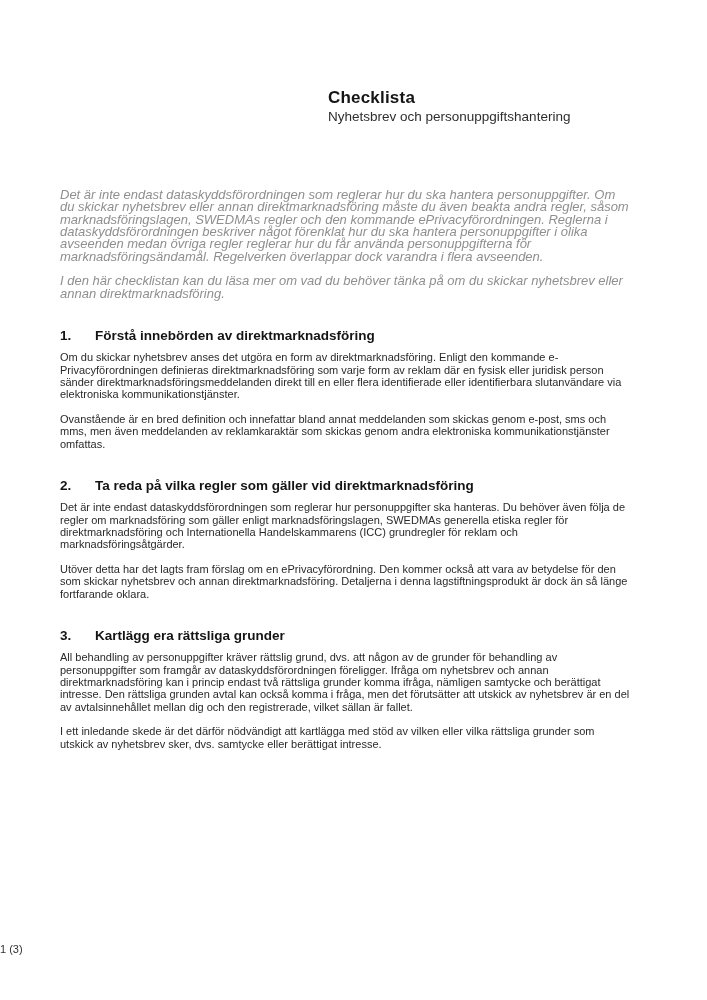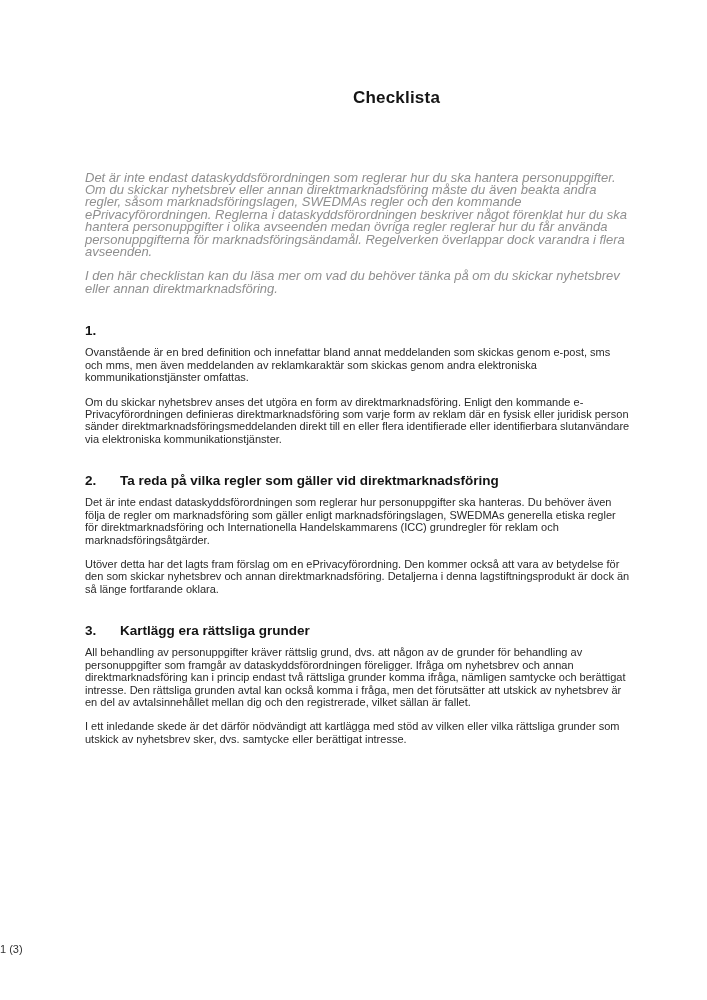--- a/index.html
+++ b/index.html
@@ -8,21 +8,21 @@
     background: #ffffff;
   }
   .page {
     position: relative;
     width: 707px;
     height: 1000px;
     background: #ffffff;
     font-family: "Liberation Sans", sans-serif;
     color: #2a2a2a;
     box-sizing: border-box;
-    padding: 88px 77px 0 85px;
+    padding: 88px 77px 0 60px;
     overflow: hidden;
   }
   .doc-header {
     margin-left: 268px;
   }
   .doc-title {
     margin: 0;
     font-size: 17px;
     font-weight: bold;
     color: #151515;
@@ -76,33 +76,35 @@
     color: #333333;
   }
 </style>
 </head>
 <body>
 
 <div class="page">
 
   <header class="doc-header">
     <h1 class="doc-title">Checklista</h1>
+    <div class="doc-subtitle">Nyhetsbrev och personuppgiftshantering</div>
   </header>
 
   <section class="intro">
     <p>Det är inte endast dataskyddsförordningen som reglerar hur du ska hantera personuppgifter. Om du skickar nyhetsbrev eller annan direktmarknadsföring måste du även beakta andra regler, såsom marknadsföringslagen, SWEDMAs regler och den kommande ePrivacyförordningen. Reglerna i dataskyddsförordningen beskriver något förenklat hur du ska hantera personuppgifter i olika avseenden medan övriga regler reglerar hur du får använda personuppgifterna för marknadsföringsändamål. Regelverken överlappar dock varandra i flera avseenden.</p>
     <p>I den här checklistan kan du läsa mer om vad du behöver tänka på om du skickar nyhetsbrev eller annan direktmarknadsföring.</p>
   </section>
 
   <section class="doc-section">
     <div class="sec-heading">
       <span class="sec-num">1.</span>
+      <span class="sec-title">Förstå innebörden av direktmarknadsföring</span>
     </div>
+    <p class="body">Om du skickar nyhetsbrev anses det utgöra en form av direktmarknadsföring. Enligt den kommande e-Privacyförordningen definieras direktmarknadsföring som varje form av reklam där en fysisk eller juridisk person sänder direktmarknadsföringsmeddelanden direkt till en eller flera identifierade eller identifierbara slutanvändare via elektroniska kommunikationstjänster.</p>
     <p class="body">Ovanstående är en bred definition och innefattar bland annat meddelanden som skickas genom e-post, sms och mms, men även meddelanden av reklamkaraktär som skickas genom andra elektroniska kommunikationstjänster omfattas.</p>
-    <p class="body">Om du skickar nyhetsbrev anses det utgöra en form av direktmarknadsföring. Enligt den kommande e-Privacyförordningen definieras direktmarknadsföring som varje form av reklam där en fysisk eller juridisk person sänder direktmarknadsföringsmeddelanden direkt till en eller flera identifierade eller identifierbara slutanvändare via elektroniska kommunikationstjänster.</p>
   </section>
 
   <section class="doc-section">
     <div class="sec-heading">
       <span class="sec-num">2.</span>
       <span class="sec-title">Ta reda på vilka regler som gäller vid direktmarknadsföring</span>
     </div>
     <p class="body">Det är inte endast dataskyddsförordningen som reglerar hur personuppgifter ska hanteras. Du behöver även följa de regler om marknadsföring som gäller enligt marknadsföringslagen, SWEDMAs generella etiska regler för direktmarknadsföring och Internationella Handelskammarens (ICC) grundregler för reklam och marknadsföringsåtgärder.</p>
     <p class="body">Utöver detta har det lagts fram förslag om en ePrivacyförordning. Den kommer också att vara av betydelse för den som skickar nyhetsbrev och annan direktmarknadsföring. Detaljerna i denna lagstiftningsprodukt är dock än så länge fortfarande oklara.</p>
   </section>

